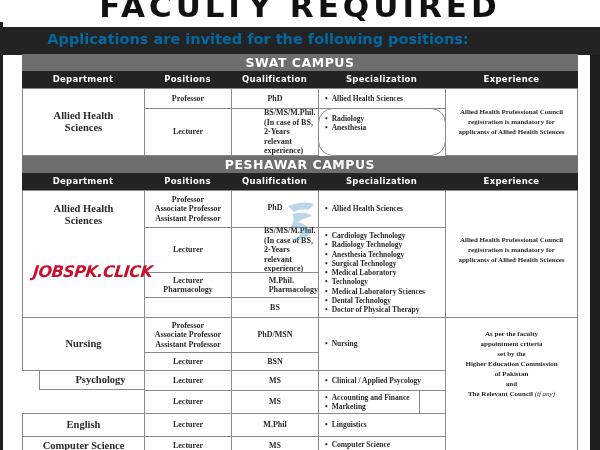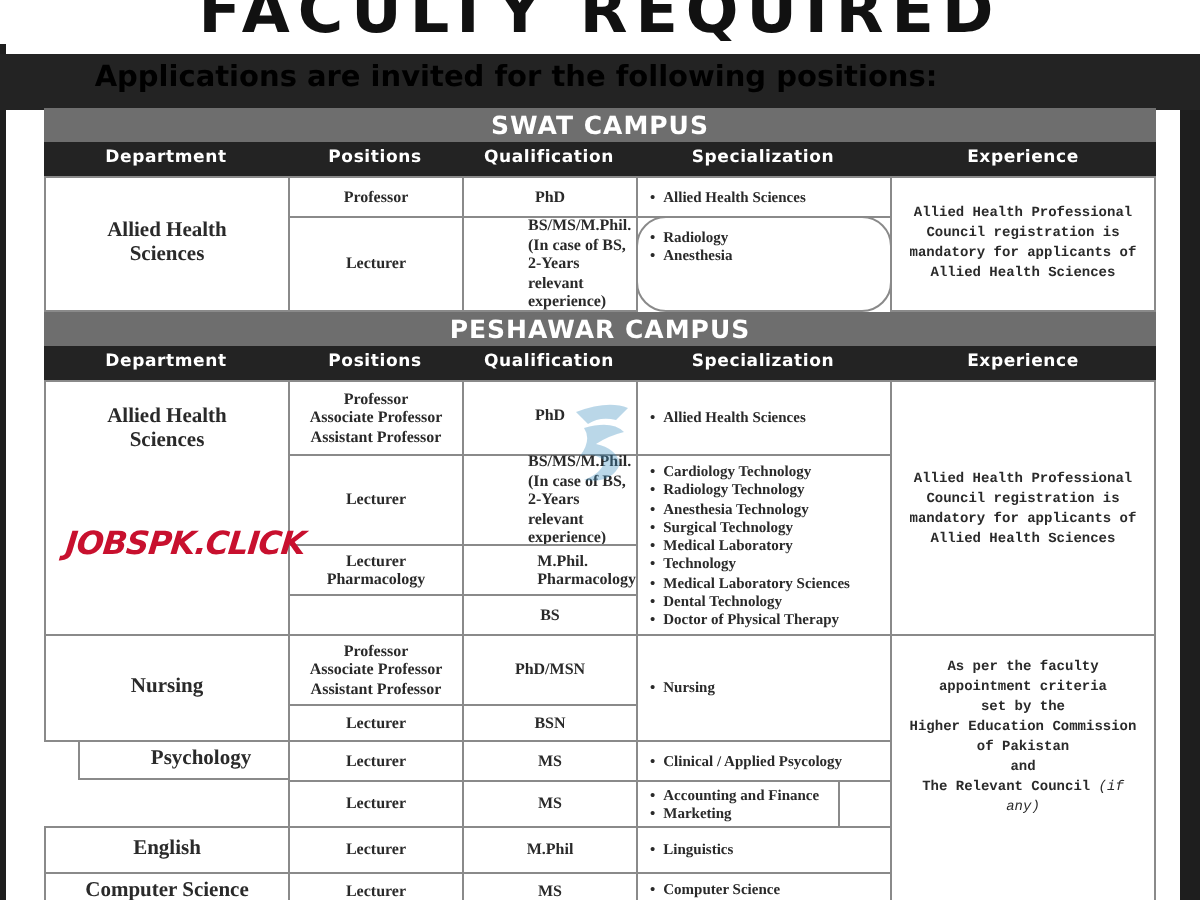--- a/index.html
+++ b/index.html
@@ -12,21 +12,21 @@
   .title {
     position: absolute; left: 0; top: -9px; width: 600px; text-align: center;
     font-family: "DejaVu Sans", sans-serif; font-weight: bold; font-size: 31px;
     letter-spacing: 4px; color: #111; line-height: 31px;
   }
   .banner {
     position: absolute; left: 0; top: 27px; width: 600px; height: 28px; background: #232323;
   }
   .banner-text {
     position: absolute; left: 0; top: 31px; width: 516px; text-align: center;
-    font-family: "DejaVu Sans", sans-serif; font-weight: bold; font-size: 14.5px; color: #000000;
+    font-family: "DejaVu Sans", sans-serif; font-weight: bold; font-size: 14.5px; color: #0369a1;
   }
   .campus {
     position: absolute; left: 22px; width: 556px; height: 17px; background: #6e6e6e;
     color: #fff; text-align: center; font-family: "DejaVu Sans", sans-serif; font-weight: bold;
     font-size: 12.5px; line-height: 17px; letter-spacing: 0.5px;
   }
   .colhead {
     position: absolute; left: 22px; width: 556px; height: 17px; background: #232323;
     display: flex;
   }
@@ -42,21 +42,21 @@
     font-family: "Liberation Serif", serif; font-weight: bold; color: #2a2a2a;
   }
   .dept { font-size: 10.5px; line-height: 12px; }
   .pos { font-size: 8px; line-height: 9.5px; }
   .qual { font-size: 8px; line-height: 9.5px; }
   .qual.left { justify-content: flex-end; text-align: left; padding-left: 32px; }
   .spec { font-size: 7.5px; line-height: 9.3px; justify-content: flex-start; text-align: left; padding-left: 6px; }
   .spec.top { align-items: flex-start; padding-top: 5px; }
   .spec ul { list-style: none; }
   .spec li::before { content: "\2022"; margin-right: 4px; }
-  .exp { font-size: 7px; line-height: 10px; padding: 0 8px; font-family: Liberation Mono, monospace; }
+  .exp { font-size: 7px; line-height: 10px; padding: 0 8px; }
   .exp.top { align-items: flex-start; }
   .exp i { font-weight: normal; }
 
   .watermark {
     position: absolute; left: 33px; top: 262px; font-family: "DejaVu Sans", sans-serif;
     font-weight: bold; font-style: italic; font-size: 16px; color: #c8102e; letter-spacing: -0.5px;
     transform: skewX(-6deg);
   }
   .logo-mark {
     position: absolute; left: 282px; top: 200px; width: 36px; height: 44px; opacity: 0.35;

